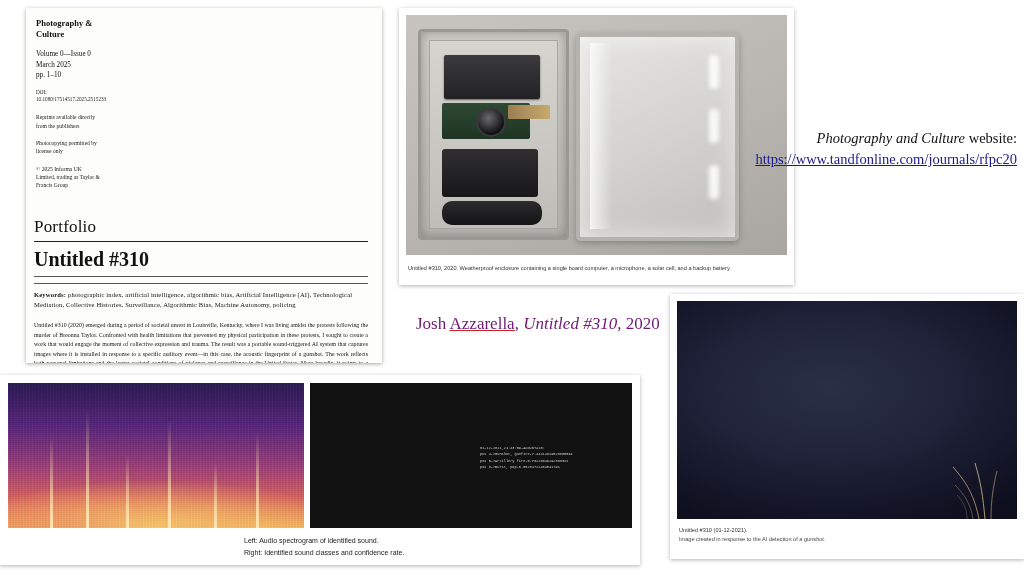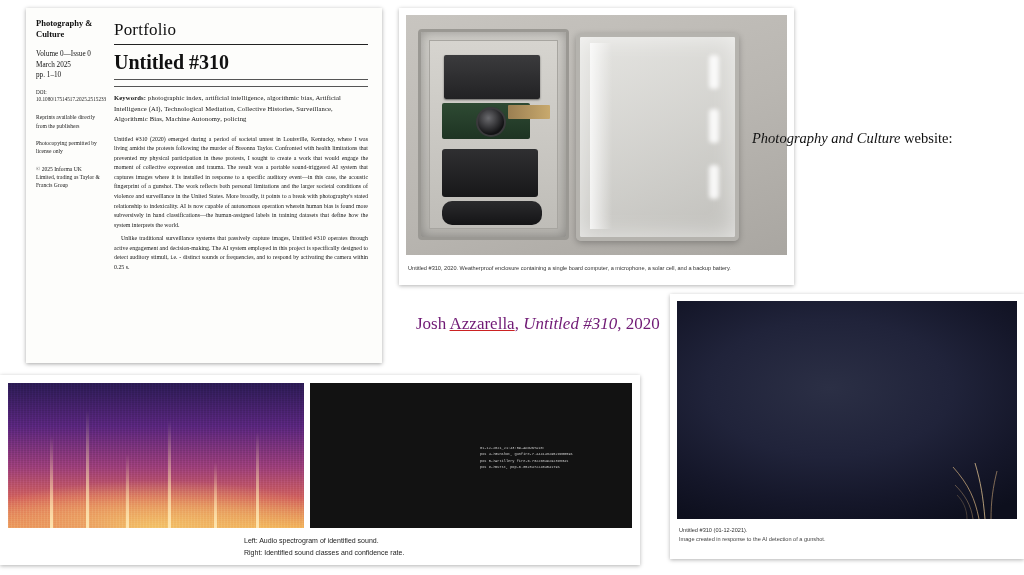--- a/index.html
+++ b/index.html
@@ -19,20 +19,21 @@
   .paper {
     position: absolute;
     left: 26px;
     top: 8px;
     width: 356px;
     height: 355px;
     background: #fdfdfb;
     box-shadow: 0 1px 4px rgba(0,0,0,0.35);
     display: flex;
     overflow: hidden;
+    flex-direction: column;
   }
   .paper-left {
     width: 80px;
     padding: 10px 6px 6px 10px;
     box-sizing: border-box;
     font-family: "Liberation Serif", serif;
     color: #111;
   }
   .journal-title {
     font-weight: bold;
@@ -208,20 +209,21 @@
   
   .web-ref {
     position: absolute;
     left: 752px;
     top: 128px;
     width: 265px;
     font-family: "Liberation Serif", serif;
     font-size: 14.5px;
     line-height: 1.45;
     color: #111;
+    text-align: right;
   }
   .web-ref i { font-style: italic; }
   .web-ref a {
     color: #1a1a8c;
     text-decoration: underline;
     word-break: break-all;
   }
 
   
   .center-caption {
@@ -376,20 +378,21 @@
       <div class="lid-glow" style="top:18px"></div>
       <div class="lid-glow" style="top:72px"></div>
       <div class="lid-glow" style="top:128px"></div>
     </div>
   </div>
   <div class="fig-caption">Untitled #310, 2020. Weatherproof enclosure containing a single board computer, a microphone, a solar cell, and a backup battery.</div>
 </div>
 
 <div class="web-ref">
   <i>Photography and Culture</i><span> website:</span><br>
+  <a href="#">https://www.tandfonline.com/journals/rfpc20</a>
 </div>
 
 <div class="center-caption">
   <span>Josh </span><span class="sq">Azzarella</span><span>, </span><i>Untitled #310</i><span>, 2020</span>
 </div>
 
 <div class="fig2">
   <div class="spectro">
     <div class="spectro-noise"></div>
     <div class="spectro-streak" style="left:42px;height:92px"></div>

